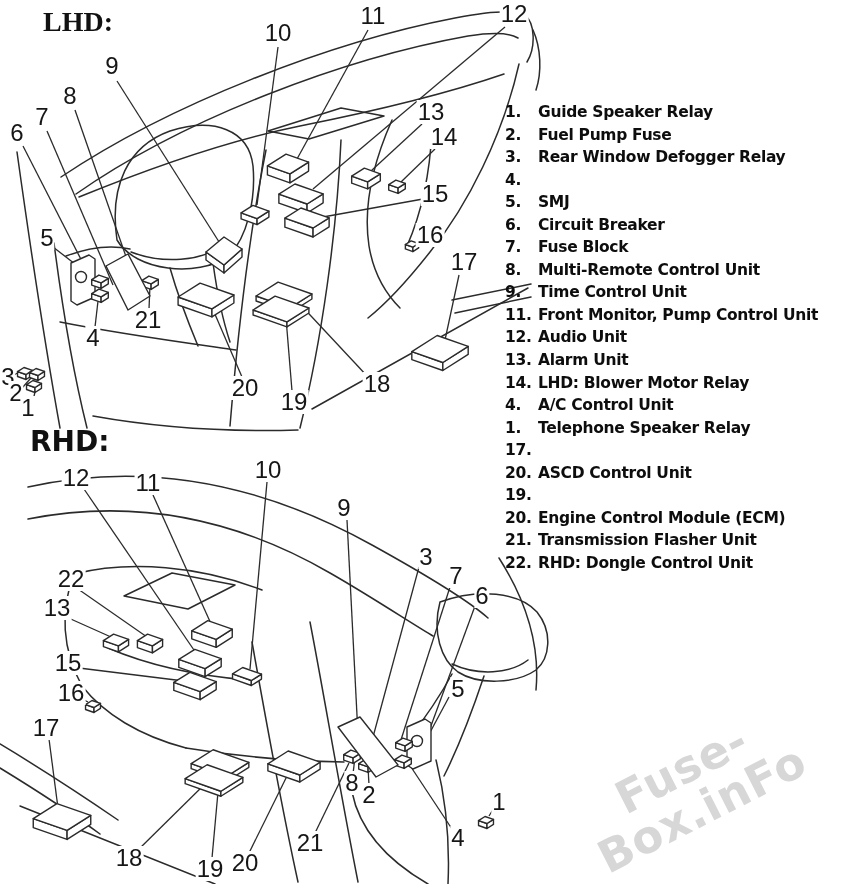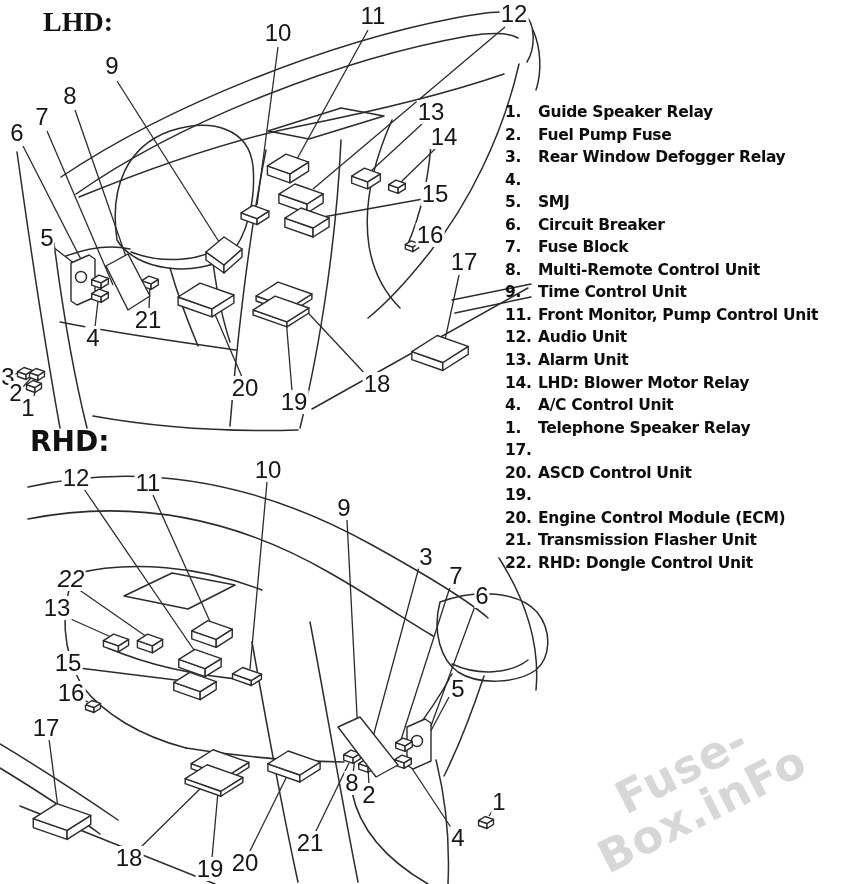--- a/index.html
+++ b/index.html
@@ -265,21 +265,21 @@
       <span class="callout" style="left: 377px; top: 384px;">18</span>
     </div>
   <div class="callout-layer" id="rhd-callouts">
       <span class="callout" style="left: 76px; top: 478px;">12</span>
       <span class="callout" style="left: 148px; top: 483px;">11</span>
       <span class="callout" style="left: 268px; top: 470px;">10</span>
       <span class="callout" style="left: 344px; top: 508px;">9</span>
       <span class="callout" style="left: 426px; top: 557px;">3</span>
       <span class="callout" style="left: 456px; top: 576px;">7</span>
       <span class="callout" style="left: 482px; top: 596px;">6</span>
-      <span class="callout" style="left: 71px; top: 579px; font-style: italic;">22</span>
+      <span class="callout" style="left: 71px; top: 579px;">22</span>
       <span class="callout" style="left: 57px; top: 608px;">13</span>
       <span class="callout" style="left: 68px; top: 663px;">15</span>
       <span class="callout" style="left: 71px; top: 693px;">16</span>
       <span class="callout" style="left: 46px; top: 728px;">17</span>
       <span class="callout" style="left: 458px; top: 689px;">5</span>
       <span class="callout" style="left: 352px; top: 783px;">8</span>
       <span class="callout" style="left: 369px; top: 795px;">2</span>
       <span class="callout" style="left: 310px; top: 843px;">21</span>
       <span class="callout" style="left: 458px; top: 838px;">4</span>
       <span class="callout" style="left: 499px; top: 802px;">1</span>

